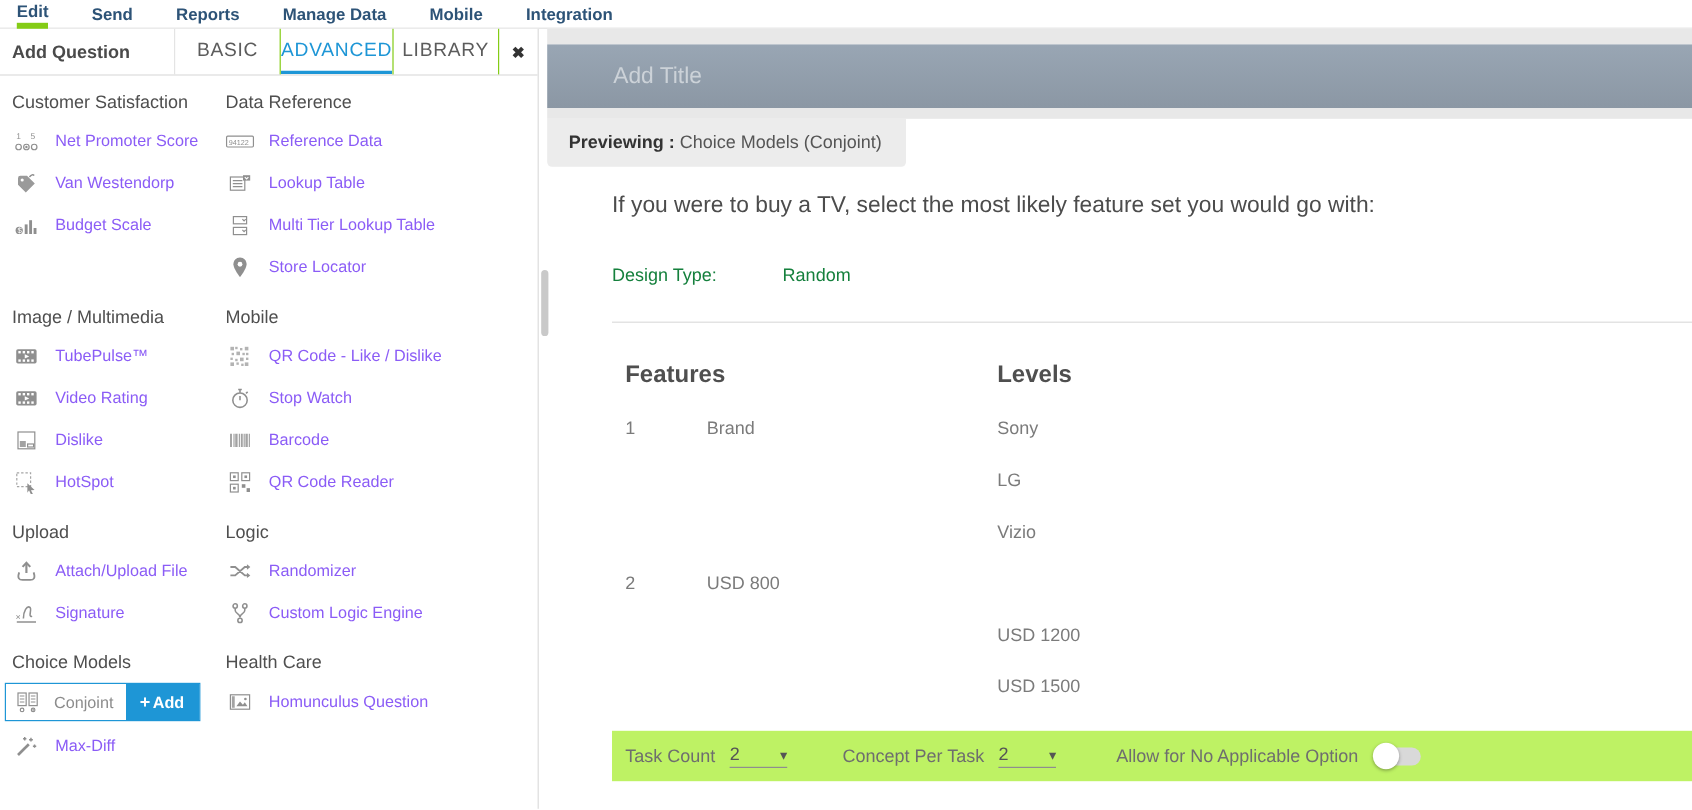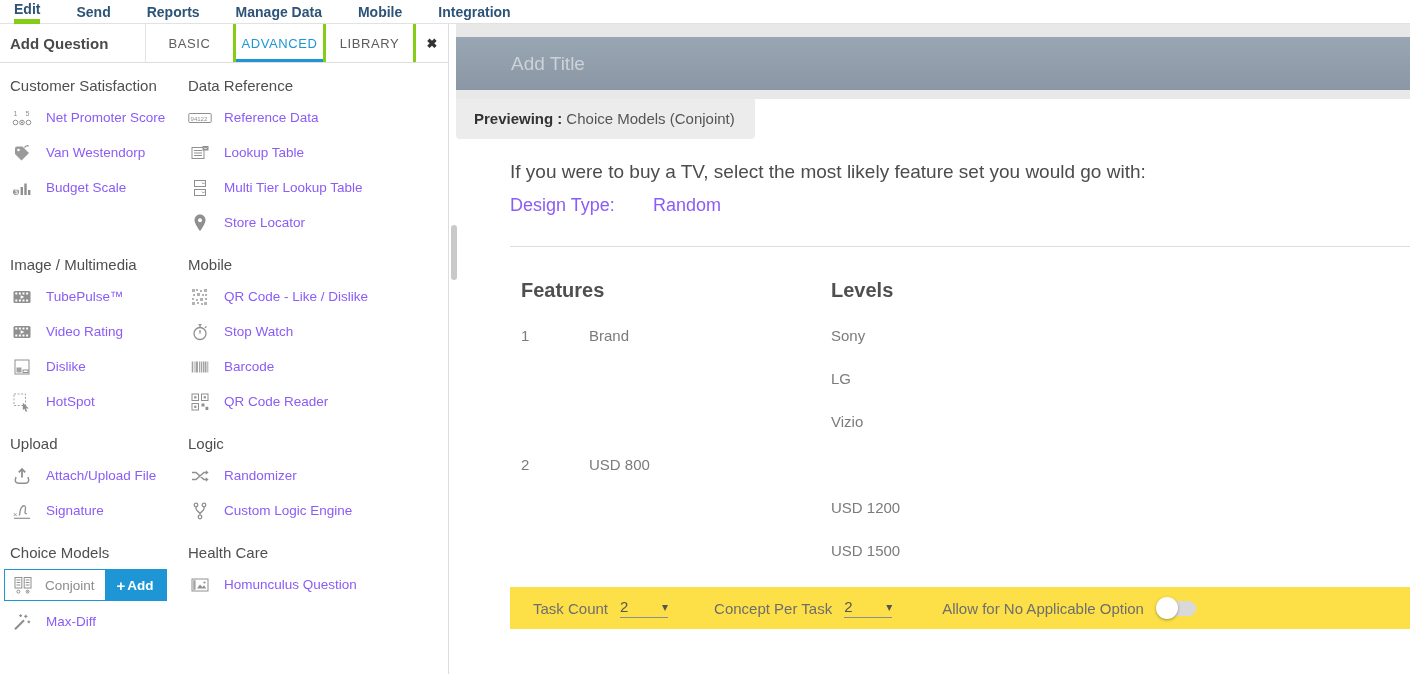--- a/index.html
+++ b/index.html
@@ -18,22 +18,22 @@
   .nav-item.active{border-bottom:6px solid #84cc16;}
 
   .body{display:flex;height:650px;position:relative;border-radius:10px;}
 
   
   .sidebar{width:449px;min-width:449px;border-right:1px solid #ddd;background:#fff;}
   .sb-header{height:39px;display:flex;align-items:stretch;border-bottom:1px solid #ddd;}
   .sb-title{width:146px;display:flex;align-items:center;padding-left:10px;
     font-weight:bold;font-size:15px;color:#4a4a4a;border-right:1px solid #e4e4e4;}
   .sb-tabs{flex:1;display:flex;}
-  .tab{flex:1;display:flex;align-items:center;justify-content:center;font-size:13px;
-    letter-spacing:.6px;color:#5c5c5c;border-right:3px solid #84cc16;cursor:pointer;}
+  .tab{flex:1;display:flex;align-items:center;justify-content:center;font-size:16px;
+    letter-spacing:.6px;color:#5c5c5c;border-right:1px solid #84cc16;cursor:pointer;}
   .tab.active{color:var(--accent);box-shadow:inset 0 -3px 0 var(--accent);}
   .sb-close{width:32px;display:flex;align-items:center;justify-content:center;
     color:#333;font-size:13px;font-weight:bold;cursor:pointer;}
   .sb-content{padding:14px 0 0 10px;display:grid;grid-template-columns:178px 1fr;
     grid-auto-rows:min-content;row-gap:16px;}
   .section-title{font-size:15px;color:#4f4f4f;margin-bottom:6px;}
   .sb-item{display:flex;align-items:center;gap:12px;height:35px;color:#8b5cf6;
     font-size:13.5px;cursor:pointer;white-space:nowrap;}
   .icn{width:24px;min-width:24px;height:20px;display:inline-flex;align-items:center;justify-content:center;}
   .icn svg{display:block;}
@@ -54,33 +54,33 @@
   .s1{height:13px;}
   .s2{height:9px;}
   .titlebar{height:53px;display:flex;align-items:center;padding-left:55px;
     background:linear-gradient(var(--tb-top),var(--tb-bot));cursor:text;}
   .titlebar span{color:#ccd2d8;font-size:19px;}
   .badge{display:inline-block;background:#ececec;border-radius:0 0 4px 4px;
     padding:11px 20px 12px 18px;font-size:15px;color:#555;}
   .badge b{color:#333;margin-right:4px;}
   .content{padding-left:54px;}
   .question{margin-top:22px;font-size:19px;color:#4c4c4c;}
-  .design-row{margin-top:12px;font-size:18px;color:#8b5cf6;}
+  .design-row{margin-top:38px;font-size:15px;color:#15803d;}
   .dlabel{display:inline-block;min-width:138px;}
   .divider{margin-top:30px;border-top:1px solid #ddd;}
   .tbl-head{display:grid;grid-template-columns:321px 1fr;margin-top:32px;
     font-weight:bold;font-size:20px;color:#4f4f4f;}
   .tbl-head .h1{padding-left:11px;}
   .tbl-rows{margin-top:12px;}
   .trow{display:grid;grid-template-columns:79px 242px 1fr;height:43px;
     align-items:center;font-size:15px;color:#7b7b7b;}
   .trow .num{padding-left:11px;}
   
-  .footerbar{margin-top:15px;height:42px;background:#fde047;display:flex;
-    align-items:center;padding-left:23px;font-size:15px;color:#6e6e6e;}
+  .footerbar{margin-top:15px;height:42px;background:#bef264;display:flex;
+    align-items:center;padding-left:11px;font-size:15px;color:#6e6e6e;}
   .mini-select{display:inline-flex;align-items:center;justify-content:space-between;
     width:48px;margin-left:12px;border-bottom:1px solid #8e8e8e;padding-bottom:2px;
     cursor:pointer;color:#555;}
   .mini-select .caret{color:#555;font-size:12px;}
   .gap1{margin-left:46px;}
   .gap2{margin-left:50px;}
   .toggle{width:38px;height:15px;background:#d9d9d9;border-radius:8px;margin-left:14px;
     position:relative;cursor:pointer;}
   .toggle .knob{position:absolute;left:-2px;top:-4px;width:22px;height:22px;border-radius:50%;
     background:#fff;box-shadow:0 1px 3px rgba(0,0,0,.35);}

